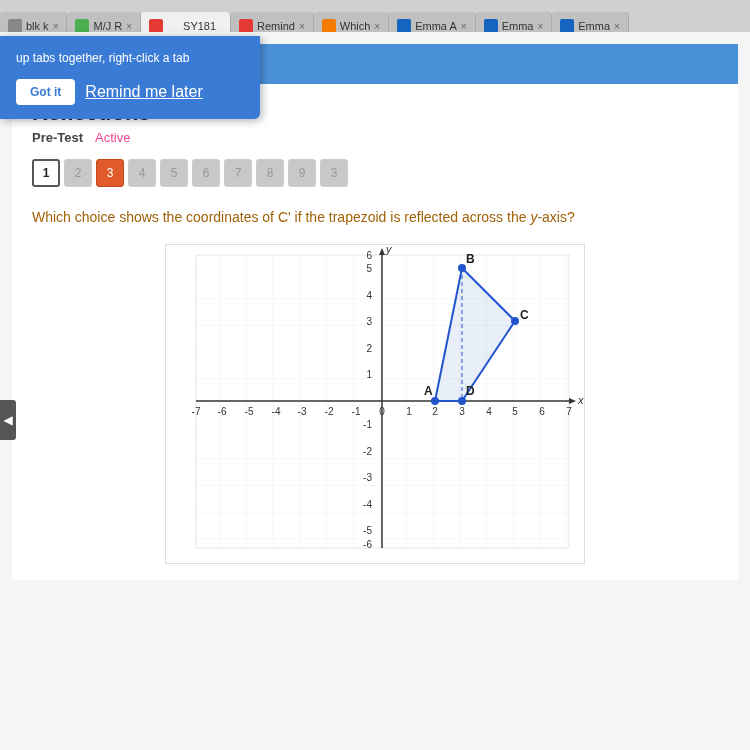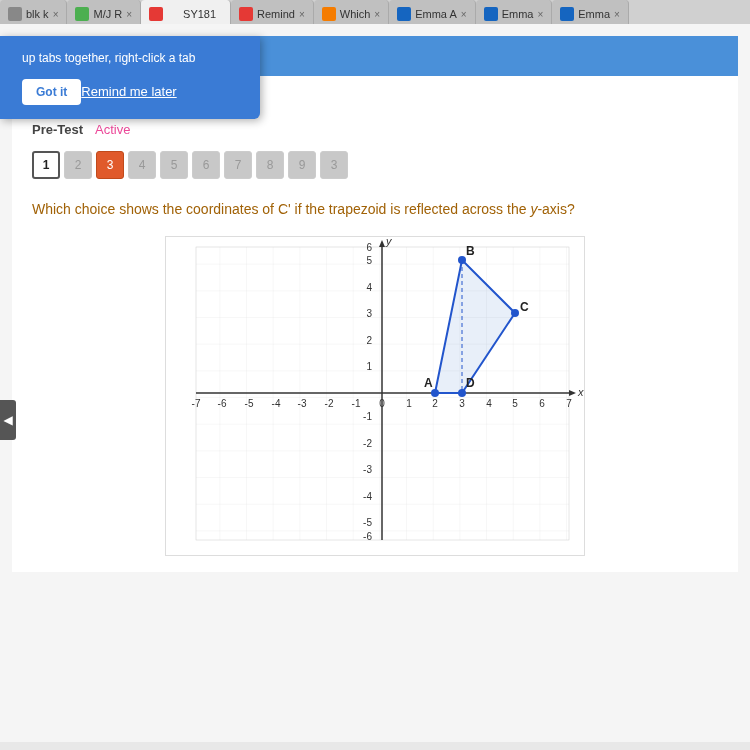--- a/index.html
+++ b/index.html
@@ -10,22 +10,22 @@
       font-family: Arial, sans-serif;
       overflow: hidden;
       position: relative;
     }
 
     
     .tab-bar {
       display: flex;
       align-items: stretch;
       background: #d0d0d0;
-      height: 24px;
-      padding-top: 0;
+      height: 32px;
+      padding-top: 12px;
       overflow: hidden;
     }
     .tab {
       display: flex;
       align-items: center;
       padding: 0 8px;
       background: #c0c0c0;
       border-right: 1px solid #aaa;
       font-size: 11px;
       color: #333;
@@ -53,50 +53,51 @@
       flex-shrink: 0;
     }
 
     
     .notification-popup {
       position: absolute;
       top: 36px;
       left: 0;
       background: #3a7bd5;
       color: white;
-      padding: 14px 22px;
+      padding: 14px 16px;
       border-radius: 0 0 6px 0;
       z-index: 100;
       width: 260px;
       box-shadow: 2px 2px 8px rgba(0,0,0,0.3);
     }
     .notification-text {
       font-size: 12px;
       margin-bottom: 12px;
       line-height: 1.4;
     }
     .notification-buttons {
       display: flex;
+      gap: 10px;
       align-items: center;
     }
     .btn-got-it {
       background: white;
       color: #3a7bd5;
       border: none;
       padding: 6px 14px;
       border-radius: 4px;
       font-size: 12px;
       font-weight: bold;
       cursor: pointer;
     }
     .btn-remind {
       background: transparent;
       color: white;
       border: none;
-      font-size: 13px;
+      font-size: 16px;
       cursor: pointer;
       text-decoration: underline;
     }
 
     
     .main-content {
       background: #f5f5f5;
       height: calc(750px - 32px);
       padding: 12px;
     }

